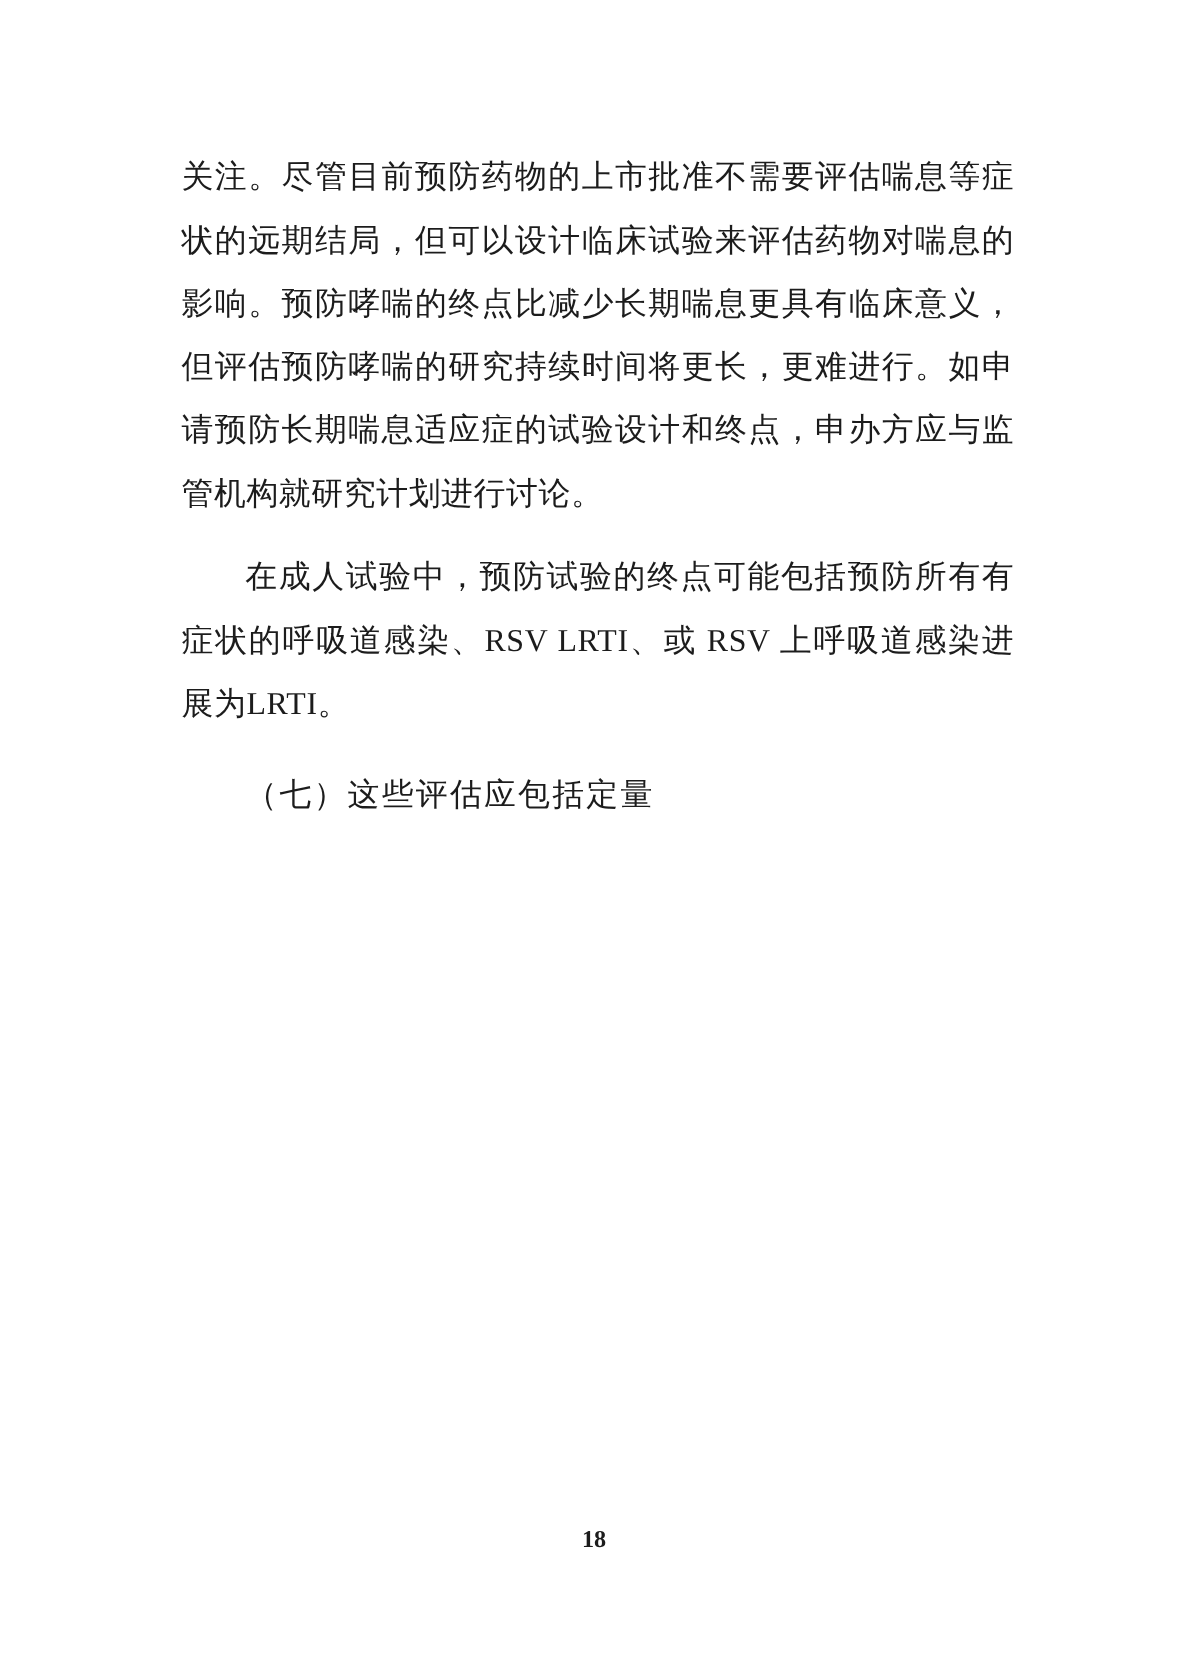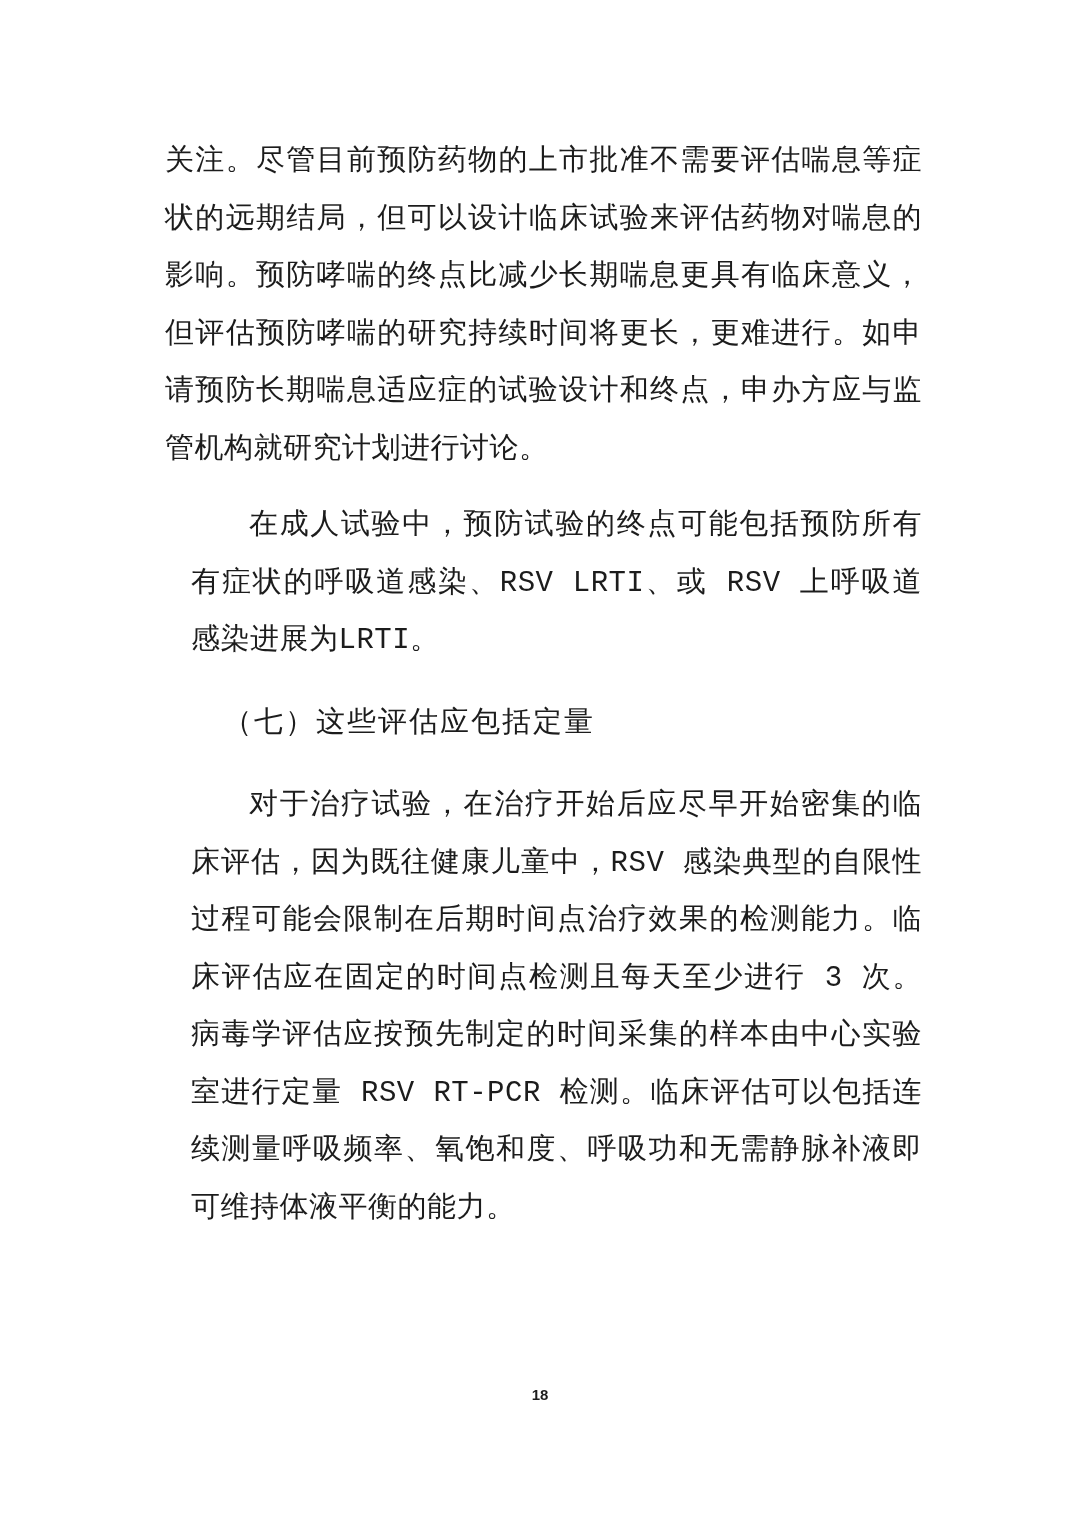--- a/index.html
+++ b/index.html
@@ -19,57 +19,54 @@
   .page-content {
     position: absolute;
     left: 165px;
     top: 133px;
     width: 757px;
     font-size: 29px;
     line-height: 57.5px;
     text-align: justify;
     text-justify: inter-character;
     letter-spacing: 0.5px;
-    font-family: Liberation Mono, monospace;
   }
   .page-content p {
     margin: 0 0 19px 0;
   }
   .page-content p.indent {
     text-indent: 2em;
-    margin-left: 26px;
   }
   .page-content p.continues {
     text-align-last: justify;
     margin-bottom: 0;
   }
   .section-heading {
     margin: 25px 0;
     font-size: 29px;
     font-weight: normal;
     line-height: 57.5px;
     text-indent: 2em;
     letter-spacing: 2px;
   }
   .page-number {
     position: absolute;
     top: 1386px;
     left: 0;
     width: 1080px;
     text-align: center;
-    font-family: Liberation Sans, sans-serif;
-    font-size: 15px;
+    font-family: Liberation Serif, serif;
+    font-size: 22px;
     font-weight: 700;
     color: #1c1c1c;
   }
 </style>
 </head>
 <body>
 
 <div class="page">
   <div class="page-content">
     <p class="body-paragraph">关注。尽管目前预防药物的上市批准不需要评估喘息等症状的远期结局，但可以设计临床试验来评估药物对喘息的影响。预防哮喘的终点比减少长期喘息更具有临床意义，但评估预防哮喘的研究持续时间将更长，更难进行。如申请预防长期喘息适应症的试验设计和终点，申办方应与监管机构就研究计划进行讨论。</p>
     <p class="body-paragraph indent">在成人试验中，预防试验的终点可能包括预防所有有症状的呼吸道感染、RSV LRTI、或 RSV 上呼吸道感染进展为LRTI。</p>
     <h2 class="section-heading">（七）这些评估应包括定量</h2>
-    <p class="body-paragraph indent">对于治疗试验，在治疗开始后应尽早开始密集的临床评估，因为既往健康儿童中，RSV 感染典型的自限性过程可能会限制在后期时间点治疗效果的检测能力。临床评估应在固定的时间点检测且每天至少进行 3 次。病毒学评估应按预先制定的时间采集的样本由中心实验室进行定量 RSV RT-PCR 检测。临床评估可以包括连续测量呼吸频率、氧饱和度、呼吸功和无需静脉补液即可维持体液平衡的能力。</p>
   </div>
   <div class="page-number">18</div>
 </div>
 
 </body></html>

